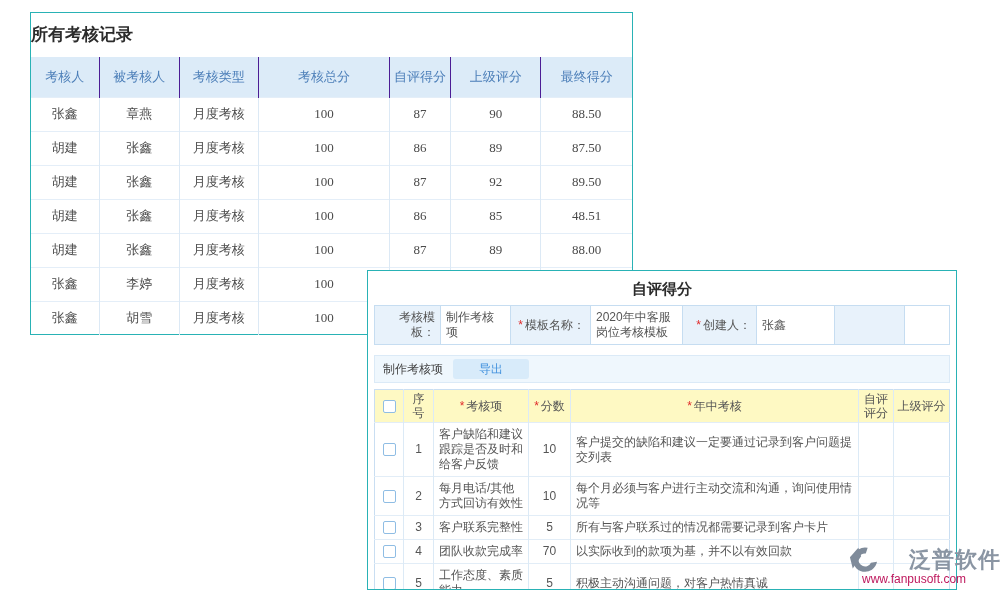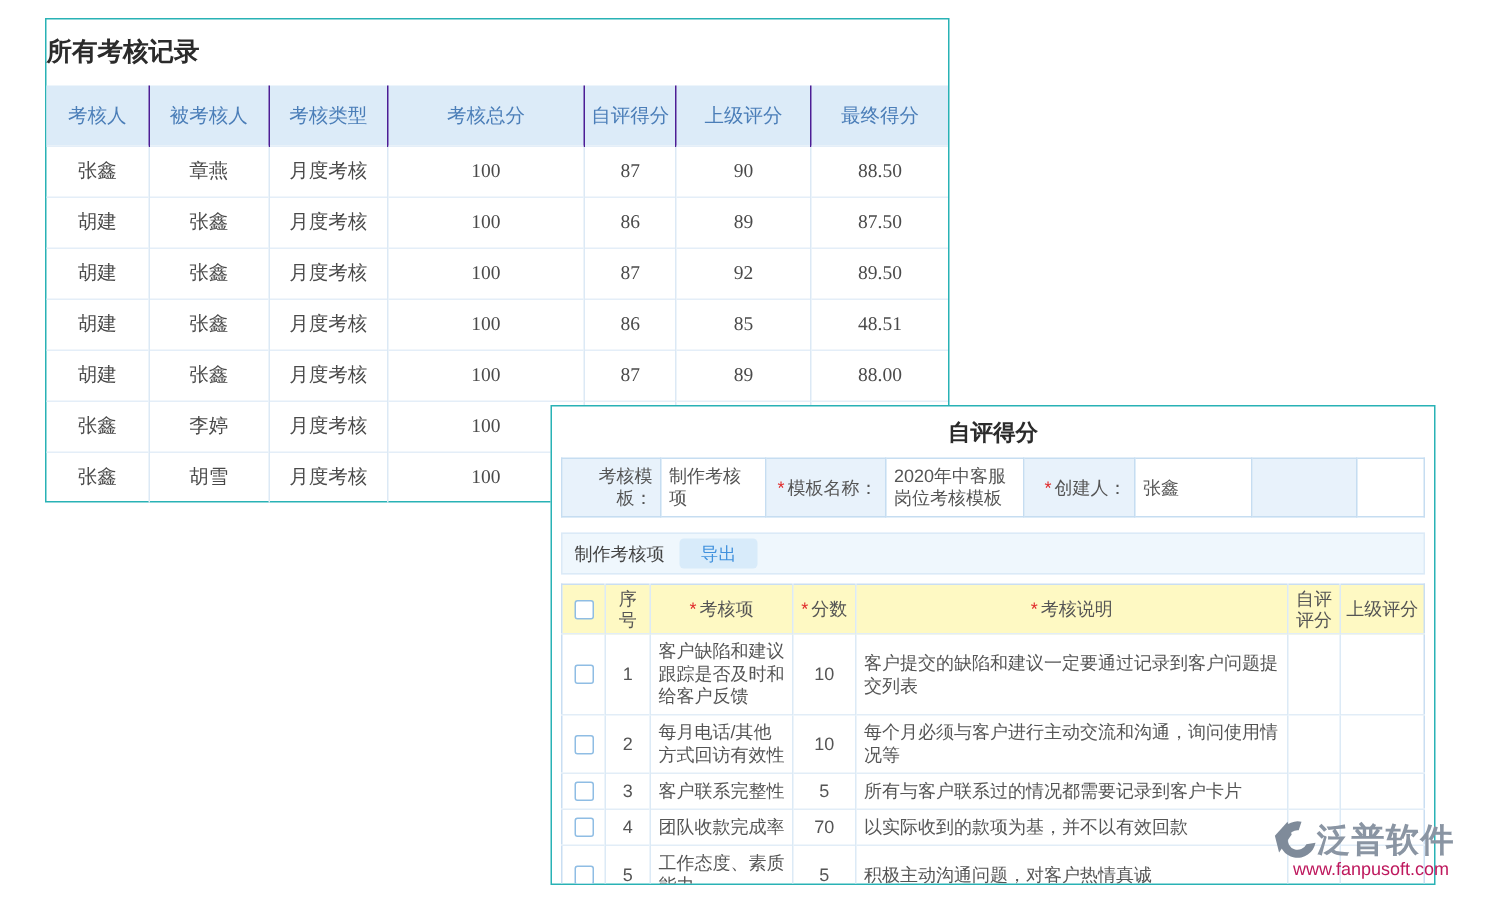--- a/index.html
+++ b/index.html
@@ -27,36 +27,36 @@
   .form-table { width: calc(100% - 12px); margin: 0 6px; height: 40px; }
   .form-table td { border: 1px solid #c6ddf1; font-size: 12px; color: #555;
     padding: 2px 5px; line-height: 15px; }
   .cell-label { background: #e8f2fb; text-align: right; }
   .cell-value { background: #fff; text-align: left; }
   .req { color: #e02b2b; margin-right: 2px; }
   .toolbar { margin: 10px 6px 6px; background: #eff7fd; border: 1px solid #dbeaf7;
     padding: 4px 8px; display: flex; align-items: center; gap: 10px;
     font-size: 12px; color: #444; height: 28px; }
   .btn-export { background: #d8ebfa; color: #4191dd; border: none; border-radius: 3px;
-    padding: 4px 14px; font-size: 12px; cursor: pointer; line-height: 12px;
+    padding: 4px 26px; font-size: 12px; cursor: pointer; line-height: 12px;
     font-family: "Liberation Sans", sans-serif; }
   .t2 { width: calc(100% - 12px); margin: 2px 6px 0; border: 1px solid #c9def2; }
   .t2 th { font-weight: normal; font-size: 12px; color: #555; height: 30px;
     border-left: 1px solid #dceaf6; background: #fef9c3; text-align: center; padding: 2px 3px; line-height: 14px; }
   .t2 th:first-child { border-left: none; }
   .t2 td { font-size: 12px; color: #555; border-left: 1px solid #dceaf6;
     border-top: 1px solid #e2edf7; padding: 4px 5px; line-height: 15px; }
   .t2 td:first-child { border-left: none; }
   .c { text-align: center; }
   .cb { display: inline-block; width: 13px; height: 13px; border: 1px solid #8fbde4;
     border-radius: 2px; background: #fff; vertical-align: middle; cursor: pointer; }
 
   
   #watermark { position: absolute; left: 848px; top: 545px; z-index: 3; width: 152px; }
-  .wm-row { display: flex; align-items: center; }
+  .wm-row { display: flex; align-items: center; gap: 31px; }
   .wm-text { font-size: 22px; font-weight: bold; color: #8a95a3; letter-spacing: 1px; white-space: nowrap; }
   .wm-url { font-size: 12px; color: #be185d; margin-left: 14px; margin-top: -3px; white-space: nowrap; }
 </style>
 </head>
 <body>
 
 <div class="panel" id="records-panel">
   <div class="p-title">所有考核记录</div>
   <table class="t1">
     <colgroup>
@@ -189,21 +189,21 @@
       <col style="width:288px">
         <col style="width:35px">
         <col style="width:56px">
     </colgroup>
     <thead>
       <tr>
         <th><span class="cb"></span></th>
         <th>序号</th>
         <th><span class="req">*</span><span>考核项</span></th>
         <th><span class="req">*</span><span>分数</span></th>
-        <th><span class="req">*</span><span>考核说明</span></th>
+        <th><span class="req">*</span><span>年中考核</span></th>
         <th>自评评分</th>
         <th>上级评分</th>
       </tr>
     </thead>
     <tbody>
       <tr>
         <td class="c"><span class="cb"></span></td>
         <td class="c">1</td>
         <td>客户缺陷和建议跟踪是否及时和给客户反馈</td>
         <td class="c">10</td>

